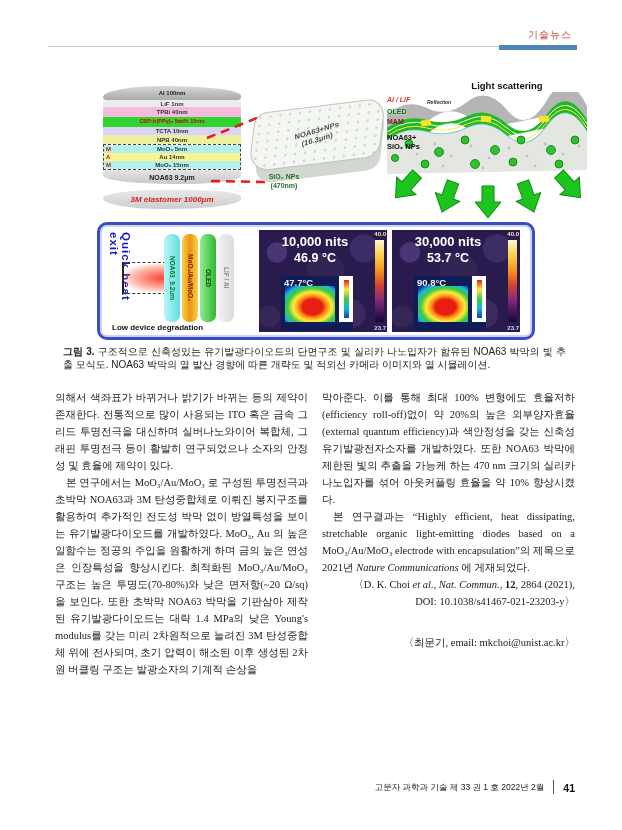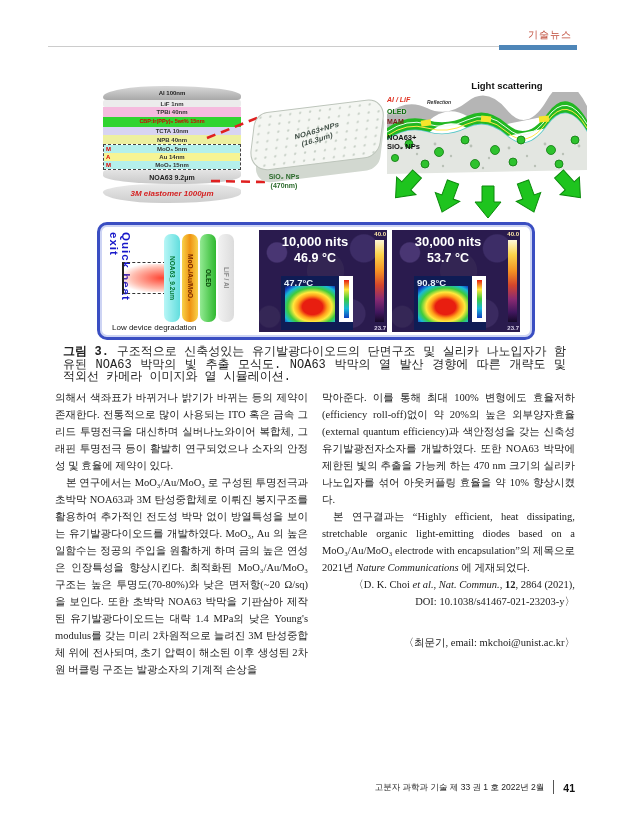--- a/index.html
+++ b/index.html
@@ -21,21 +21,21 @@
   .layer-lif  { height:7px;  background:#ececec; border-radius:2px; }
   .layer-tpbi { height:10px; background:#f5bbde; }
   .layer-cbp  { height:10px; background:#30d430; color:#d00000; font-size:5.5px; }
   .layer-tcta { height:8px;  background:#d8d4f2; }
   .layer-npb  { height:9px;  background:#eef0a0; }
   .mam-group { border:1px dashed #444; }
   .layer-moo3 { height:8px; background:#b4f0ec; }
   .layer-au   { height:8px; background:#f6f494; }
   .mam-tag { position:absolute; left:2px; top:1px; color:#e00000; font-size:6px; font-weight:bold; }
   .layer-noa  { height:14px; background:linear-gradient(#e4e4e4,#c9c9c9); border-radius:4px 4px 40% 50% / 3px 3px 60% 60%; font-size:7px; color:#222; }
-  .layer-3m   { height:19px; background:linear-gradient(#e9e9e9,#cdcdcd); border-radius:45% 40% 55% 45% / 45% 35% 55% 60%; color:#d42020; font-size:8px; font-style:italic; }
+  .layer-3m   { height:19px; background:linear-gradient(#e9e9e9,#cdcdcd); border-radius:45% 40% 55% 45% / 45% 35% 55% 60%; color:#d42020; font-size:8px; font-style:italic;margin-top:6px; }
 
   .connector-svg { position:absolute; left:0; top:0; width:492px; height:140px; pointer-events:none; }
 
   .slab { position:absolute; left:152px; top:22px; width:142px; height:78px; }
   .slab-side { position:absolute; left:10px; top:16px; width:126px; height:58px; background:#d2d8d0; border-radius:10px 16px 12px 18px; transform:rotate(-7deg) skewX(-14deg); }
   .slab-top { position:absolute; left:4px; top:4px; width:132px; height:58px; background:#f4f6f2;
       background-image:radial-gradient(#c7d0c6 1px, transparent 1.6px); background-size:10px 8px;
       border:1px solid #bcc4ba; border-radius:12px 20px 14px 22px; transform:rotate(-7deg) skewX(-14deg);
       display:flex; align-items:center; justify-content:center; }
   .slab-label { transform:rotate(-10deg); text-align:center; font-family:"Liberation Sans",sans-serif; font-weight:bold; font-size:7.5px; color:#44524a; line-height:1.25; white-space:pre-line; }
@@ -57,21 +57,21 @@
   .heat-panel { position:relative; width:148px; height:102px; background:#fff; }
   .quick-heat { position:absolute; left:2px; top:2px; height:96px; writing-mode:vertical-rl; font-family:"Liberation Sans",sans-serif; font-weight:bold; font-size:11.5px; color:#1717c9; letter-spacing:1px; }
   .bars { position:absolute; left:58px; top:4px; height:88px; display:flex; gap:2px; }
   .bar { width:16px; height:100%; border-radius:7px; display:flex; align-items:center; justify-content:center; writing-mode:vertical-rl; font-family:"Liberation Sans",sans-serif; font-weight:bold; font-size:6.5px; }
   .bar-noa { background:linear-gradient(to right,#b8f6f6,#62dede); color:#073; }
   .bar-mam { background:linear-gradient(to right,#f8d24a,#ef9312,#f8d24a); color:#7a2a00; }
   .bar-oled{ background:linear-gradient(to right,#93ea93,#2eb82e); color:#0a4a0a; }
   .bar-lif { background:linear-gradient(to right,#f2f2f2,#dcdcdc); color:#8a8a8a; }
   .heat-bracket { position:absolute; left:16px; top:32px; width:44px; height:32px; border-top:1.5px dashed #333; border-bottom:1.5px dashed #333; border-left:2px solid #222; }
   .heat-glow { position:absolute; left:18px; top:34px; width:42px; height:28px; background:radial-gradient(ellipse at 90% 50%, rgba(255,50,30,.9), rgba(255,110,80,.45) 55%, rgba(255,150,120,0) 80%); }
-  .low-deg { position:absolute; left:6px; bottom:0; font-family:"Liberation Sans",sans-serif; font-weight:normal; font-size:8px; color:#111; }
+  .low-deg { position:absolute; left:6px; bottom:0; font-family:"Liberation Sans",sans-serif; font-weight:bold; font-size:8px; color:#111; }
 
   .thermal { position:relative; width:128px; height:102px; background-color:#2a1b4e; overflow:hidden;
      background-image:
        radial-gradient(circle at 14% 22%, #493673 0 7%, transparent 8%),
        radial-gradient(circle at 82% 18%, #3d2d67 0 10%, transparent 11%),
        radial-gradient(circle at 28% 68%, #453569 0 8%, transparent 9%),
        radial-gradient(circle at 72% 82%, #3a2a60 0 11%, transparent 12%),
        radial-gradient(circle at 8% 85%, #352756 0 7%, transparent 8%),
        radial-gradient(circle at 52% 40%, #332553 0 20%, transparent 21%); }
   .nits { position:absolute; top:4px; left:0; width:112px; text-align:center; font-family:"Liberation Sans",sans-serif; font-weight:bold; font-size:13px; color:#fff; }
@@ -83,21 +83,21 @@
   .blob { position:absolute; left:4px; top:10px; width:50px; height:36px;
      background:radial-gradient(ellipse at 55% 58%, #e81e10 0 26%, #ff9c1a 38%, #ffe93c 50%, #3ecc3c 64%, #18b8d8 78%, #1040c0 90%, rgba(16,40,120,0) 100%); }
   .inset-cb { position:absolute; right:0; top:0; width:14px; height:46px; background:#fff; display:flex; align-items:center; justify-content:center; }
   .inset-cb-bar { width:5px; height:38px; background:linear-gradient(to bottom,#e81e10,#ffe93c,#3ecc3c,#18b8d8,#1040c0); }
   .colorbar { position:absolute; right:3px; top:10px; width:9px; height:82px;
      background:linear-gradient(to bottom,#fdf6d8,#fbd34a 18%,#f59123 38%,#d4452c 55%,#8a2a72 72%,#41175e 88%,#150a28); }
   .scale-max { position:absolute; right:1px; top:1px; font-family:"Liberation Sans",sans-serif; font-size:6px; color:#ffe9a8; font-weight:bold; }
   .scale-min { position:absolute; right:1px; bottom:1px; font-family:"Liberation Sans",sans-serif; font-size:6px; color:#d8d0e8; font-weight:bold; }
 
   
-  .caption { position:absolute; left:63px; right:56px; top:346px; font-family:Liberation Mono, monospace; font-size:12px; line-height:12.5px; color:#222; text-align:justify; }
+  .caption { position:absolute; left:63px; right:56px; top:346px; font-family:Liberation Sans, sans-serif; font-size:10px; line-height:12.5px; color:#222; text-align:justify; }
   .caption b { font-weight:bold; }
 
   
   .body-cols { position:absolute; left:55px; right:47px; top:389px; display:flex; gap:14px; }
   .col { width:253px; font-size:10.5px; line-height:17px; color:#1a1a1a; text-align:justify; }
   .col p { margin:0; }
   .indent { text-indent:11px; }
   .cite { text-align:right; }
   .cite i { font-style:italic; }
   .cite b { font-weight:bold; }

